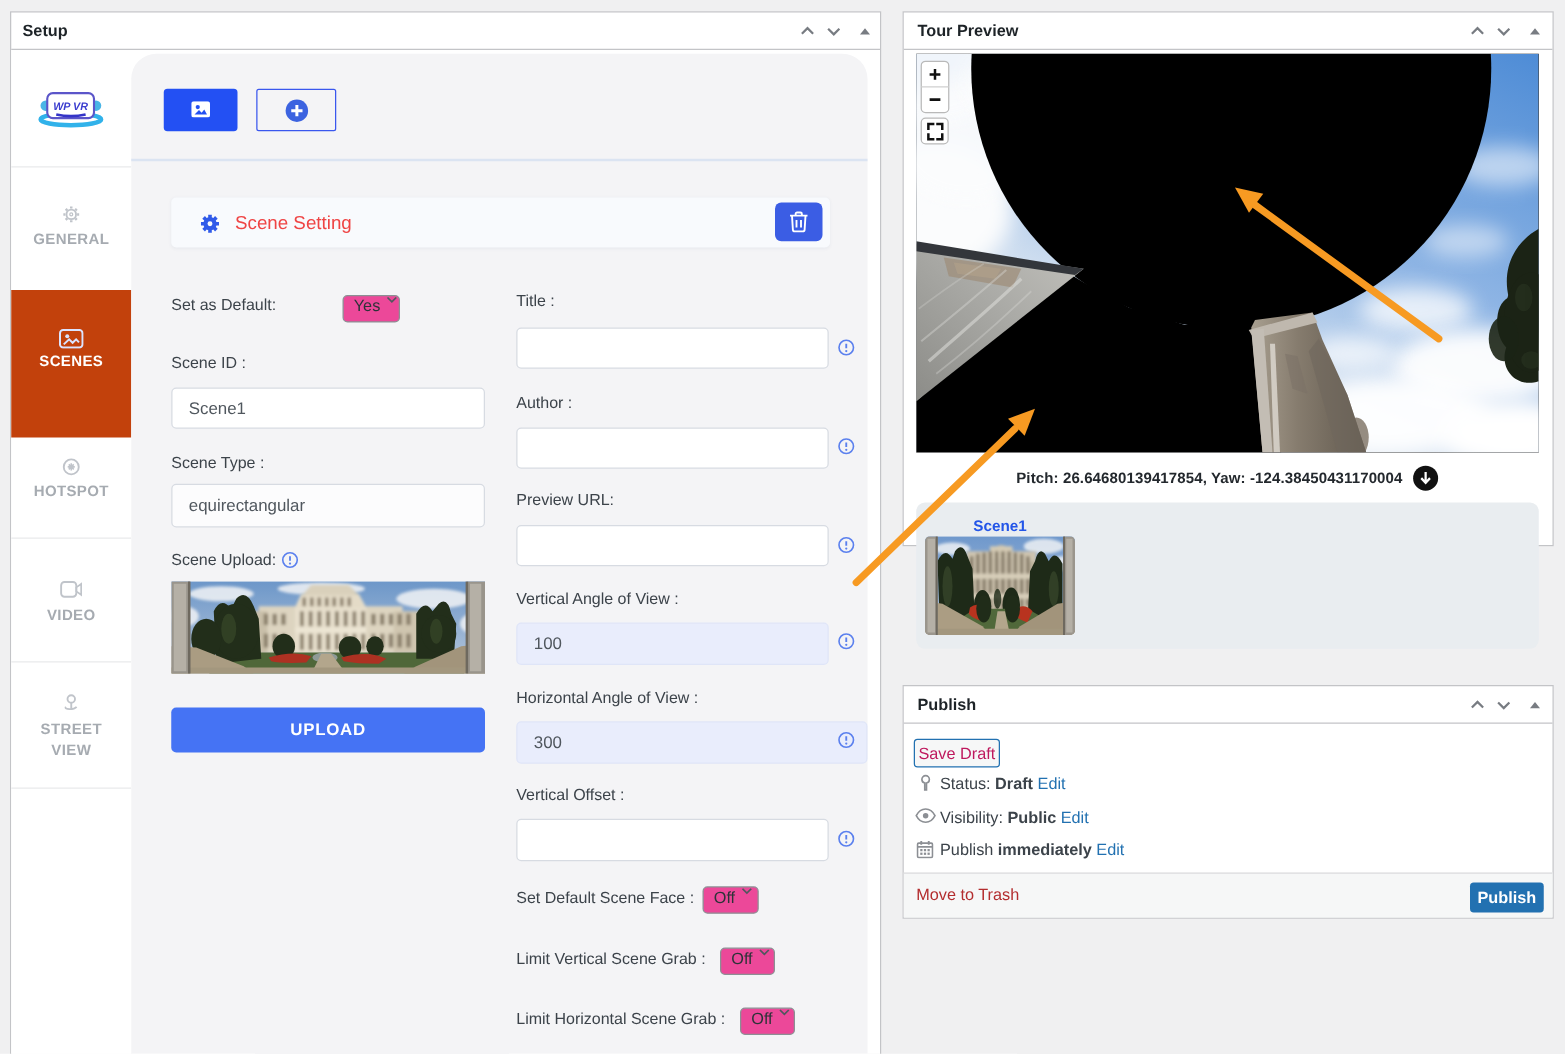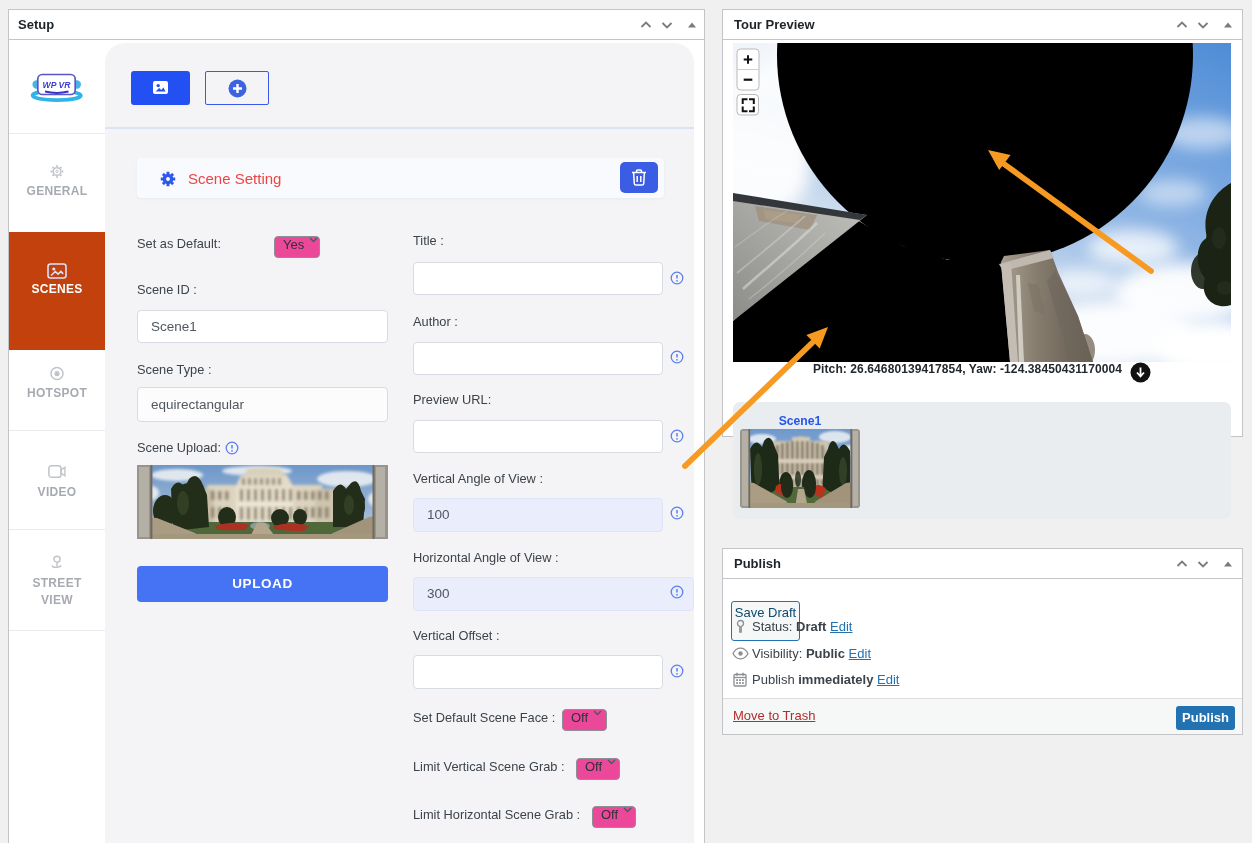--- a/index.html
+++ b/index.html
@@ -9,21 +9,21 @@
 .phead{position:absolute;left:0;top:0;right:0;height:30px;border-bottom:1px solid #c3c4c7}
 .ptitle{position:absolute;left:11px;top:0;line-height:29px;font-size:13px;font-weight:bold;color:#1d2327}
 .hbtn{position:absolute;top:7px;width:16px;height:16px}
 .abs{position:absolute}
 .lbl{position:absolute;font-size:12.8px;font-weight:normal;color:#3c434a;line-height:16px;white-space:nowrap}
 .inp{position:absolute;background:#fff;border:1px solid #d7dbe2;border-radius:4px;font-size:13.5px;color:#50575e;line-height:31px;padding-left:13px;white-space:nowrap}
 .sel{position:absolute;background:#ec4899;border:1px solid #8c8f94;border-radius:4px;font-size:13px;color:#2c3338;display:flex;align-items:flex-start;padding-left:8px;gap:5px}
 .info{position:absolute;width:14px;height:14px}
 .navtxt{position:absolute;width:100%;text-align:center;font-size:12px;font-weight:bold;color:#a6abb1;letter-spacing:.3px;line-height:13px}
 .icn{position:absolute;left:50%;transform:translateX(-50%)}
-a{text-decoration:underline}
+a{}
 </style>
 </head>
 <body>
 
 <div class="panel" id="setup" style="left:8px;top:9px;width:697px;height:841px">
   <div class="phead">
     <span class="ptitle" style="left:9px">Setup</span>
     <svg class="hbtn" style="left:629px" viewBox="0 0 16 16">
         <path d="M3.5 10 8 5.5 12.5 10" fill="none" stroke="#787c82" stroke-width="1.8"></path>
       </svg>
@@ -424,21 +424,21 @@
         <rect x="4" y="6" width="22" height="41" rx="3.5" fill="#fff" stroke="#b9b9b9"></rect>
         <path d="M4 26.5h22" stroke="#cfcfcf"></path>
         <path d="M15 12.2v8.6M10.7 16.5h8.6" stroke="#111" stroke-width="2"></path>
         <path d="M10.7 36.7h8.6" stroke="#111" stroke-width="2.2"></path>
         <rect x="4" y="51.5" width="21.5" height="20.5" rx="3.5" fill="#fff" stroke="#b9b9b9"></rect>
         <path d="M9.7 61v-4.8h4.8 M16 56.2h4.8V61 M20.8 63.5v4.8H16 M14.5 68.3H9.7v-4.8" fill="none" stroke="#111" stroke-width="2"></path>
       </g>
     </svg>
   </div>
 
-  <div class="abs" style="left:10px;top:352px;width:498px;height:40px;display:flex;align-items:flex-start;justify-content:center;gap:8px">
+  <div class="abs" style="left:10px;top:352px;width:498px;height:40px;display:flex;align-items:center;justify-content:center;gap:8px">
     <span style="font-size:12px;font-weight:bold;color:#23282d;letter-spacing:.1px">Pitch: 26.64680139417854, Yaw: -124.38450431170004</span>
     <svg width="21" height="21" viewBox="0 0 21 21">
         <circle cx="10.5" cy="10.5" r="10" fill="#111"></circle>
         <path d="M10.5 5.5v8M7 10.5l3.5 3.8 3.5-3.8" fill="none" stroke="#fff" stroke-width="1.8"></path>
       </svg>
   </div>
 
   <div class="abs" style="left:10px;top:392px;width:498px;height:117px;background:#e9edf0;border-radius:7px">
     <div class="abs" style="left:7px;top:12px;width:120px;text-align:center;font-size:12.2px;font-weight:bold;color:#2456e8">Scene1</div>
     <div class="abs" id="thumb2" style="left:7px;top:27px;width:120px;height:79px;border-radius:4px;overflow:hidden">
@@ -524,21 +524,21 @@
         <path d="M3.5 10 8 5.5 12.5 10" fill="none" stroke="#787c82" stroke-width="1.8"></path>
       </svg>
     <svg class="hbtn" style="left:472px" viewBox="0 0 16 16">
         <path d="M3.5 6 8 10.5 12.5 6" fill="none" stroke="#787c82" stroke-width="1.8"></path>
       </svg>
     <svg class="hbtn" style="left:497px" viewBox="0 0 16 16">
         <path d="M8 5.5 12 10.5H4Z" fill="#787c82"></path>
       </svg>
   </div>
 
-  <div class="abs" style="left:8px;top:52px;width:69px;height:40px;background:#f6f7f7;border:1px solid #2271b1;border-radius:3px;color:#0c4a6e;font-size:13px;text-align:center;line-height:21px">Save Draft</div>
+  <div class="abs" style="left:8px;top:42px;width:69px;height:23px;background:#f6f7f7;border:1px solid #2271b1;border-radius:3px;color:#be185d;font-size:13px;text-align:center;line-height:21px">Save Draft</div>
 
   <div class="abs" style="left:10px;top:70px;width:15px;height:15px">
     <svg width="15" height="15" viewBox="0 0 15 15">
         <path d="M7.5 1.5a3 3 0 0 1 3 3c0 1.4-1 2.6-2.3 2.9V13h-1.4V7.4A3 3 0 0 1 4.5 4.5a3 3 0 0 1 3-3z" fill="none" stroke="#8c8f94" stroke-width="1.3"></path>
       </svg>
   </div>
   <div class="abs" style="left:29px;top:70px;font-size:13px;color:#3c434a">Status: <b>Draft</b> <a style="color:#2271b1">Edit</a></div>
 
   <div class="abs" style="left:9px;top:97px;width:17px;height:15px">
     <svg width="17" height="13" viewBox="0 0 17 13">

